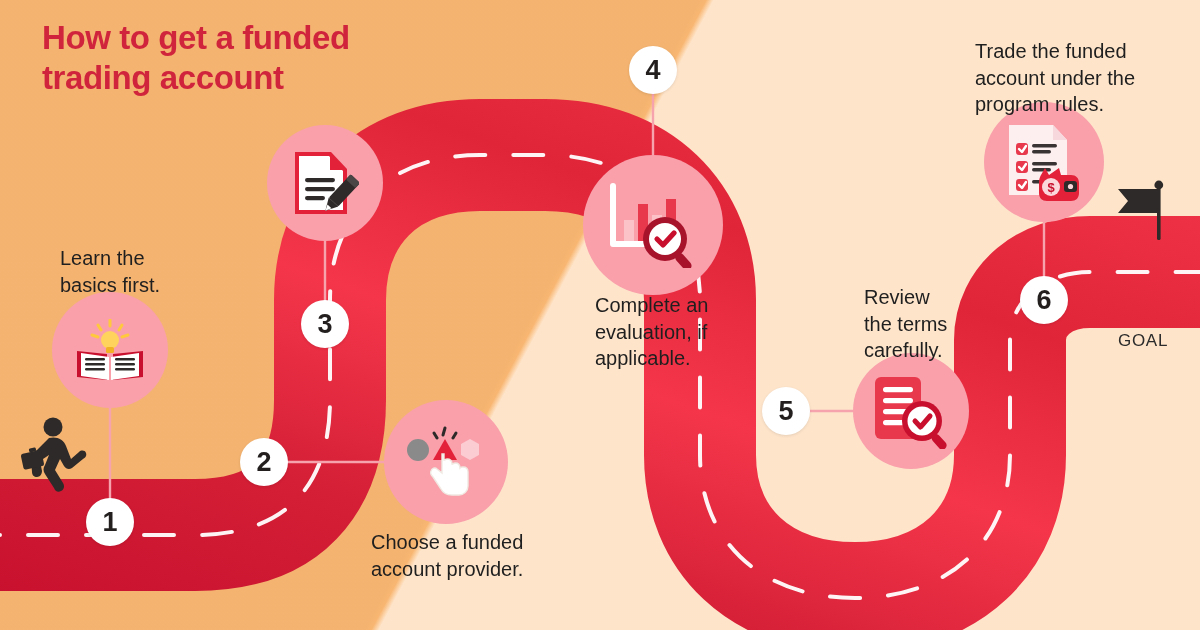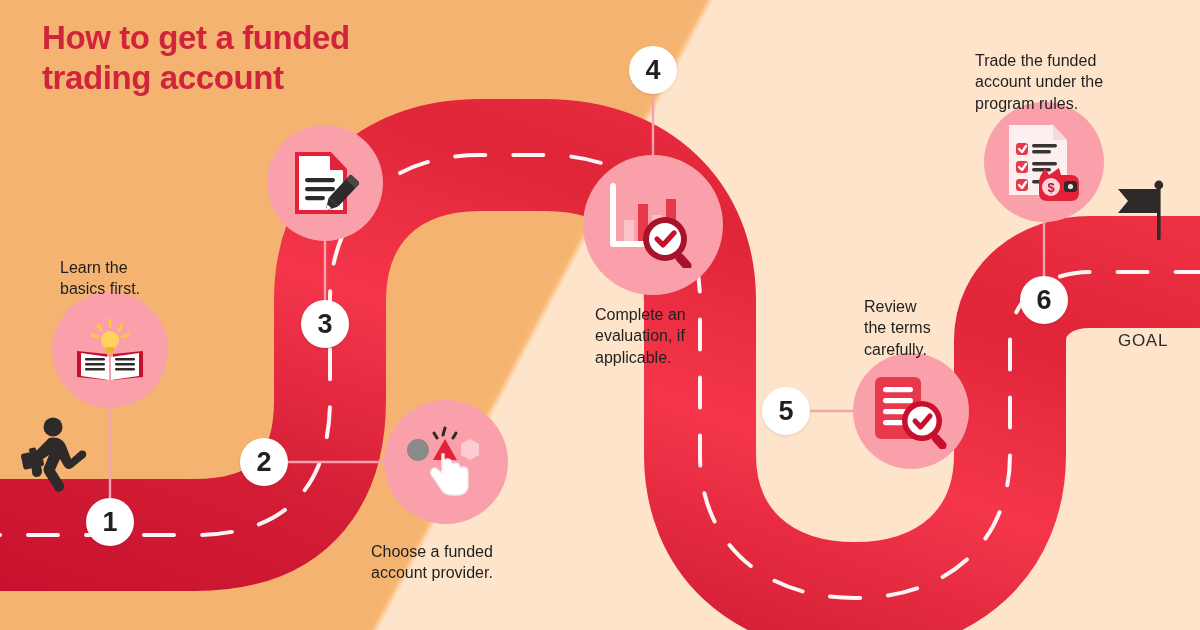--- a/index.html
+++ b/index.html
@@ -63,24 +63,23 @@
     border-radius:50%;
     background:#F9A0AB;
     display:flex; align-items:center; justify-content:center;
     z-index:5;
   }
   .icon-circle svg { display:block; }
 
   
   .caption {
     position:absolute;
-    font-size:16px; line-height:1.33; color:#1F1F1F;
+    font-size:20px; line-height:1.33; color:#1F1F1F;
     white-space:pre-line;
     z-index:7;
-    margin-top:12px;
   }
 
   
 </style>
 </head>
 <body>
 
 <div id="stage">
 
   <div class="bg-shadow"></div>

